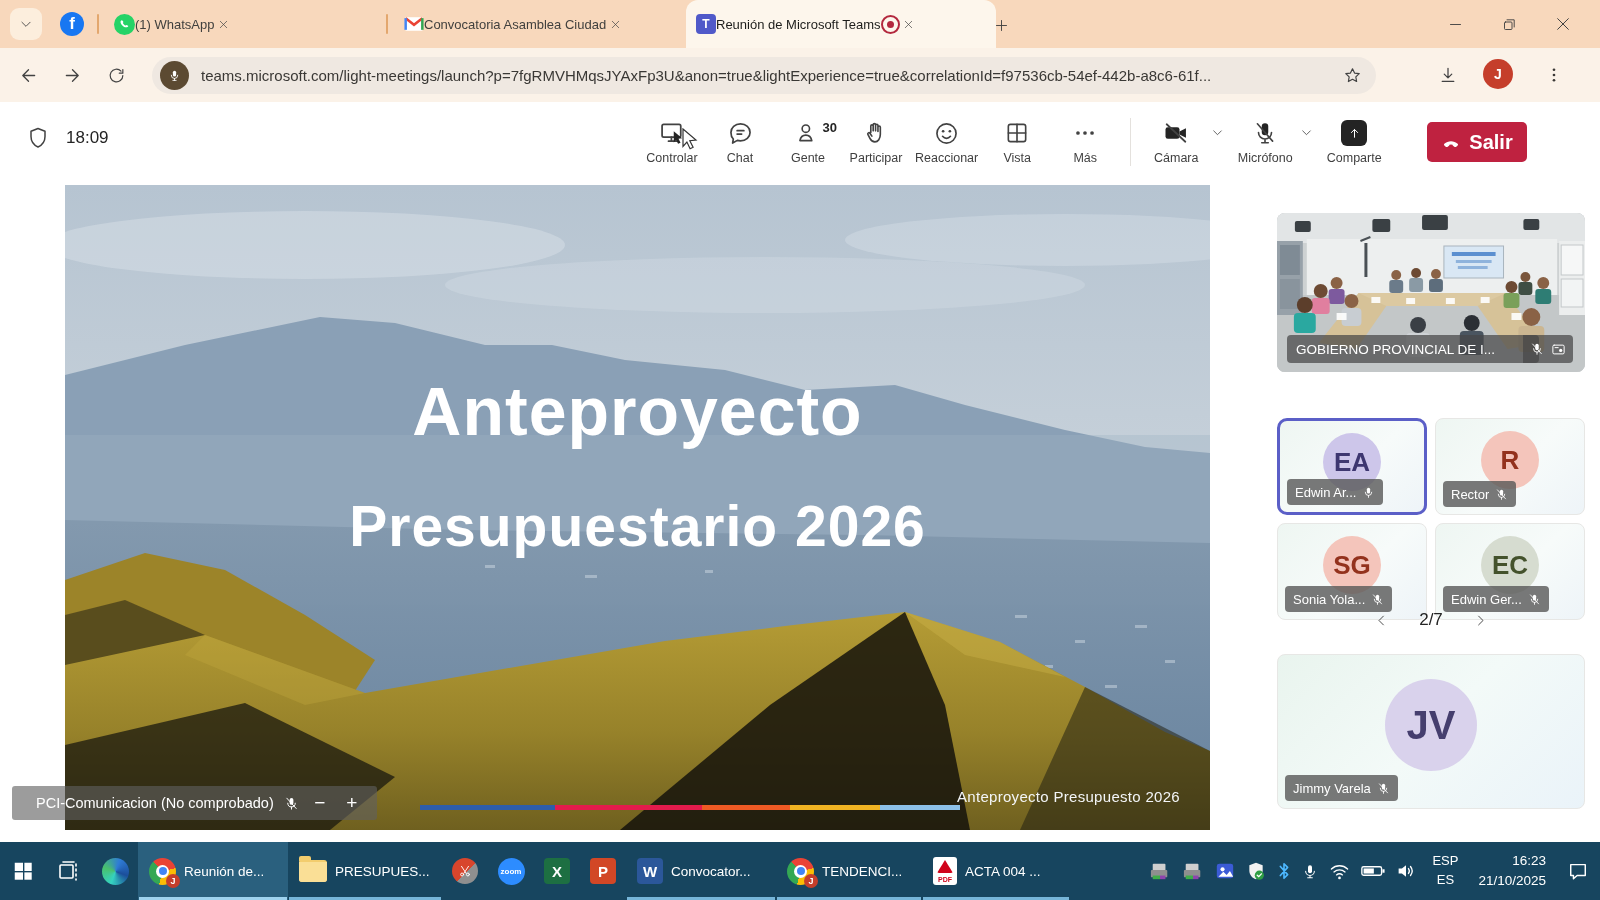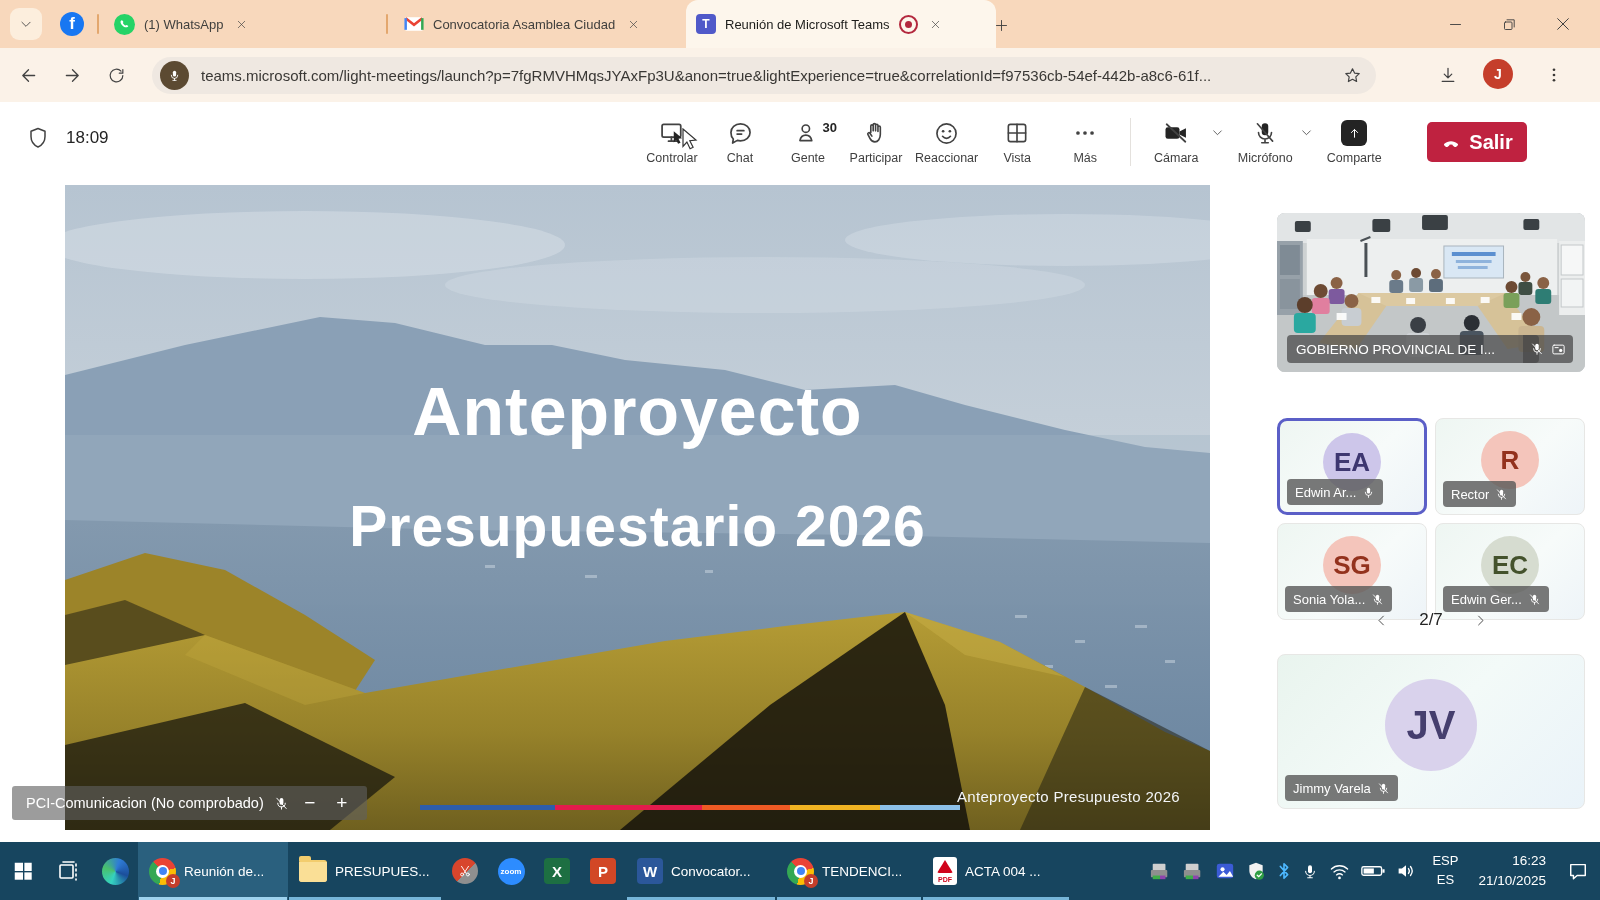--- a/index.html
+++ b/index.html
@@ -5,21 +5,21 @@
   html,body{margin:0;padding:0;background:#000;}
   #screen{position:relative;width:1600px;height:900px;overflow:hidden;background:#fff;
     font-family:"Liberation Sans",sans-serif;-webkit-font-smoothing:antialiased;}
   
   .tabstrip{position:absolute;left:0;top:0;width:1600px;height:48px;background:#f8d8bc;}
   .tab-overflow-btn{position:absolute;left:10px;top:8px;width:32px;height:32px;border-radius:9px;
     background:#fceedd;display:flex;align-items:center;justify-content:center;cursor:pointer;}
   .pinned-fb{position:absolute;left:60px;top:12px;width:24px;height:24px;border-radius:50%;
     background:#1877f2;color:#fff;font-weight:bold;font-size:17px;display:flex;align-items:center;justify-content:center;}
   .tab-div{position:absolute;top:14px;width:2px;height:20px;background:#e3a76e;border-radius:1px;}
-  .tab{position:absolute;top:0;height:48px;display:flex;align-items:center;gap:9px;padding:0 10px;color:#41403e;}
+  .tab{position:absolute;top:0;height:48px;display:flex;align-items:center;padding:0 10px;color:#41403e;}
   .tab .tlabel{font-size:13px;white-space:nowrap;overflow:hidden;text-overflow:ellipsis;}
   .tab-close{width:18px;height:18px;border-radius:50%;display:flex;align-items:center;justify-content:center;cursor:pointer;flex:none;}
   .tab.active{background:#fdf6ec;border-radius:12px 12px 0 0;color:#1d1d1b;}
   .wa-icon{width:21px;height:21px;border-radius:50%;background:#25d366;display:flex;align-items:center;justify-content:center;flex:none;}
   .teams-icon{width:20px;height:20px;border-radius:4px;background:#5059c9;display:flex;align-items:center;justify-content:center;
     color:#fff;font-size:12px;font-weight:bold;flex:none;}
   .rec-dot{width:15px;height:15px;border:2.5px solid #b3283e;border-radius:50%;display:flex;align-items:center;justify-content:center;flex:none;}
   .rec-dot i{width:7px;height:7px;border-radius:50%;background:#b3283e;}
   .newtab-btn{position:absolute;left:988px;top:12px;width:26px;height:26px;display:flex;align-items:center;justify-content:center;cursor:pointer;}
   .wincontrols{position:absolute;right:10px;top:6px;display:flex;gap:28px;align-items:center;height:36px;padding-right:14px;}
@@ -52,21 +52,21 @@
   .stage{position:absolute;left:0;top:182px;width:1600px;height:660px;background:#fff;}
   .slide{position:absolute;left:65px;top:3px;width:1145px;height:645px;overflow:hidden;background:#9fb2c2;}
   .slide svg{position:absolute;left:0;top:0;}
   .stitle1{position:absolute;left:0;top:192px;width:100%;text-align:center;color:#fff;font-size:68px;font-weight:800;
     letter-spacing:1px;line-height:1;}
   .stitle2{position:absolute;left:0;top:308px;width:100%;text-align:center;color:#fff;font-size:57px;font-weight:800;letter-spacing:1px;}
   .stripe{position:absolute;top:620px;height:5px;}
   .scaption{position:absolute;right:30px;top:603px;color:#f3f5f7;font-size:15px;letter-spacing:.3px;}
   .presenter-bar{position:absolute;left:12px;top:604px;height:34px;background:rgba(96,96,96,.62);border-radius:3px;
     display:flex;align-items:center;gap:10px;padding:0 14px;color:#fff;}
-  .presenter-bar .pname{font-size:14.5px;white-space:nowrap;}
+  .presenter-bar .pname{font-size:14.5px;white-space:nowrap;margin-left:10px;}
   .zoombtn{width:22px;height:22px;display:flex;align-items:center;justify-content:center;font-size:19px;color:#fff;cursor:pointer;}
   
   .vtile{position:absolute;left:1277px;top:31px;width:308px;height:159px;border-radius:8px;overflow:hidden;background:#c9cdce;}
   .vtile-label{position:absolute;left:10px;bottom:9px;right:46px;height:28px;background:rgba(70,70,70,.72);border-radius:4px;
     display:flex;align-items:center;gap:8px;padding:0 9px;color:#fff;}
   .vtile-label .vl{font-size:13.5px;white-space:nowrap;overflow:hidden;text-overflow:ellipsis;flex:1;}
   .vtile-icons{position:absolute;right:12px;bottom:9px;height:28px;display:flex;align-items:center;gap:7px;
     background:rgba(70,70,70,.72);border-radius:0 4px 4px 0;padding:0 7px;margin-left:-6px;}
   .ptile{position:absolute;border:1px solid #e7e7e5;border-radius:8px;box-sizing:border-box;
     background:linear-gradient(135deg,#eef6f2 0%,#f7fbfa 55%,#eef4f8 100%);margin-top:36px;}

